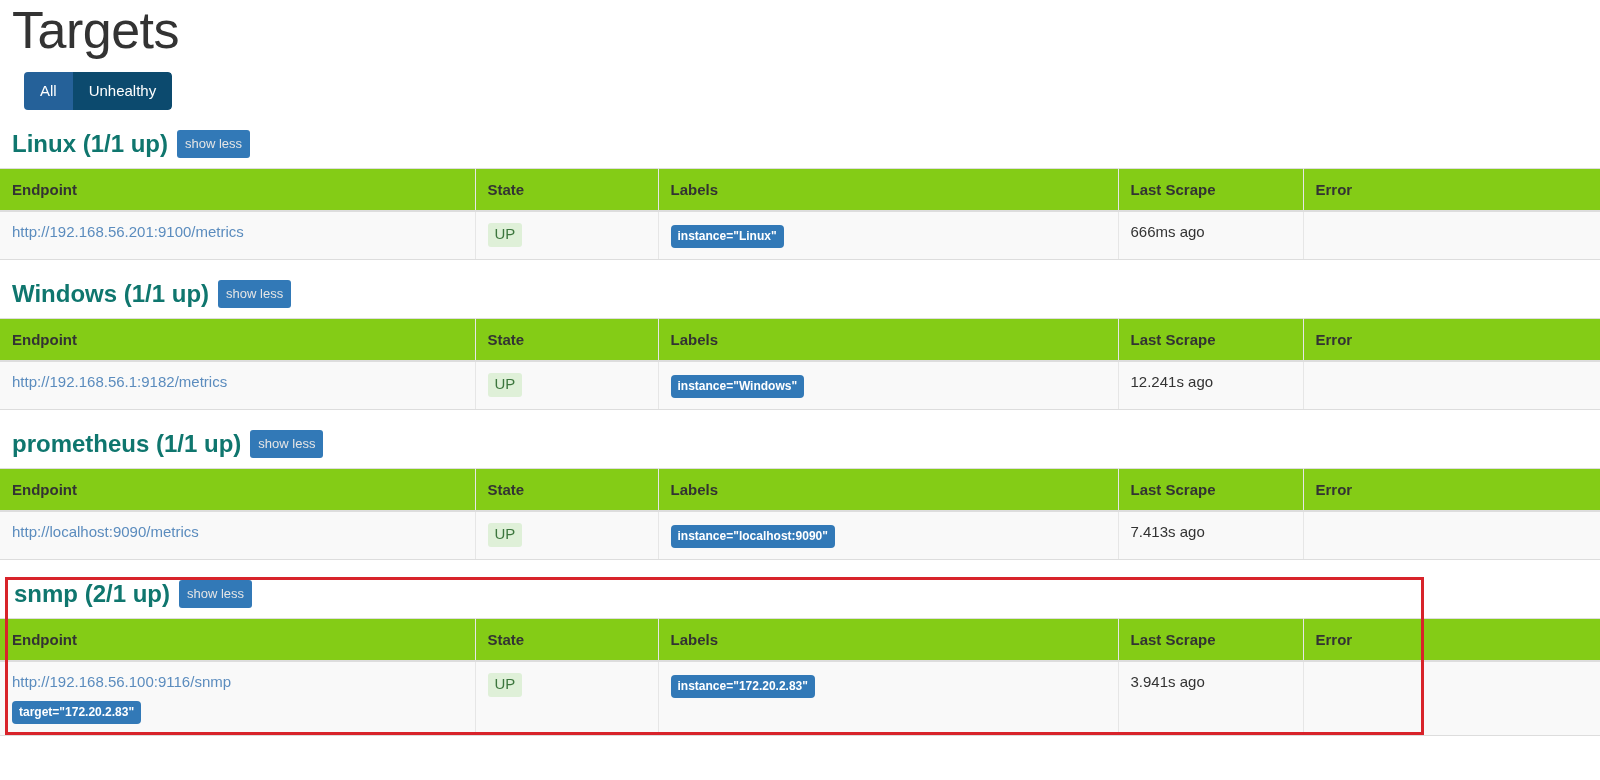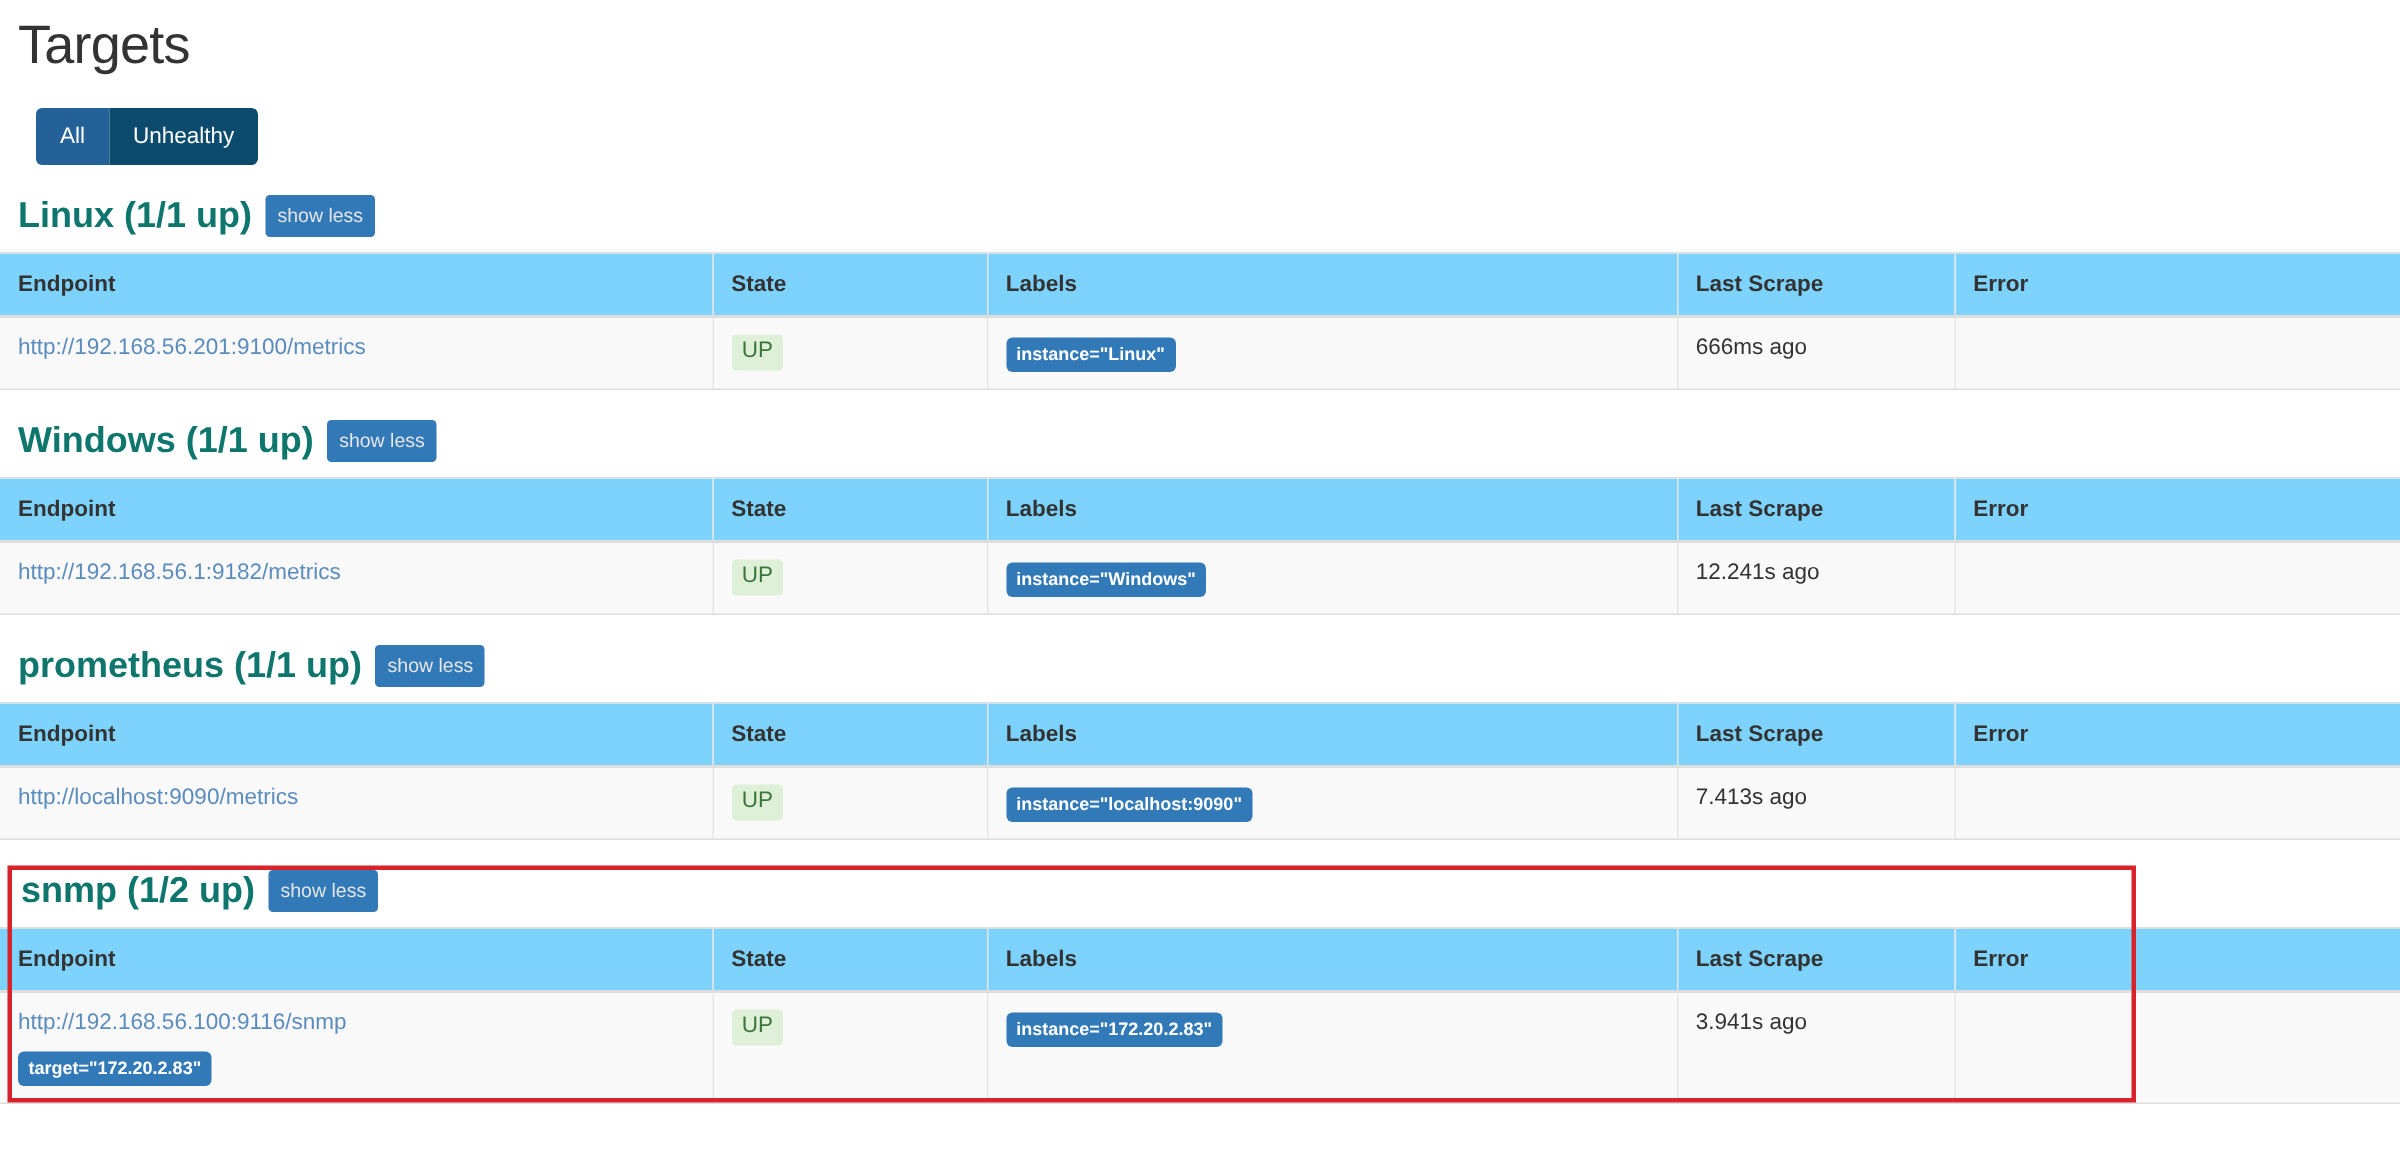--- a/index.html
+++ b/index.html
@@ -19,21 +19,21 @@
     position: relative;
     width: 1600px;
     height: 780px;
     padding: 0;
   }
 
   
   .page-title {
     margin: 0;
     padding: 6px 0 0 12px;
-    font-size: 36px;
+    font-size: 52px;
     font-weight: 400;
     line-height: 48px;
     color: #333333;
     letter-spacing: -0.5px;
   }
 
   
   .btn-group {
     display: inline-flex;
     margin: 18px 0 0 12px;
@@ -97,21 +97,21 @@
     table-layout: fixed;
     font-size: 15px;
   }
   table.targets th {
     text-align: left;
     font-weight: bold;
     color: #333333;
     padding: 12px 0 12px 12px;
     border-top: 1px solid #dddddd;
     border-bottom: 2px solid #dddddd;
-    background: #7dd3fc;
+    background: #84cc16;
     vertical-align: bottom;
   }
   table.targets td {
     padding: 11px 0 11px 12px;
     border-top: 1px solid #dddddd;
     border-bottom: 1px solid #dddddd;
     background: #f9f9f9;
     vertical-align: top;
   }
   table.targets th.col-endpoint,
@@ -264,21 +264,21 @@
               <td class="col-state"><span class="badge-state">UP</span></td>
               <td class="col-labels"><span class="label-badge">instance="localhost:9090"</span></td>
               <td class="col-scrape"><span class="scrape-text">7.413s ago</span></td>
               <td class="col-error"><span></span></td>
             </tr>
           </tbody>
         </table>
       </div>
       <div class="job-section highlighted">
         <div class="job-header">
-          <span class="job-title">snmp (1/2 up)</span>
+          <span class="job-title">snmp (2/1 up)</span>
           <button class="btn-showless">show less</button>
         </div>
         <table class="targets">
           <thead>
             <tr>
               <th class="col-endpoint">Endpoint</th>
               <th class="col-state">State</th>
               <th class="col-labels">Labels</th>
               <th class="col-scrape">Last Scrape</th>
               <th class="col-error">Error</th>

